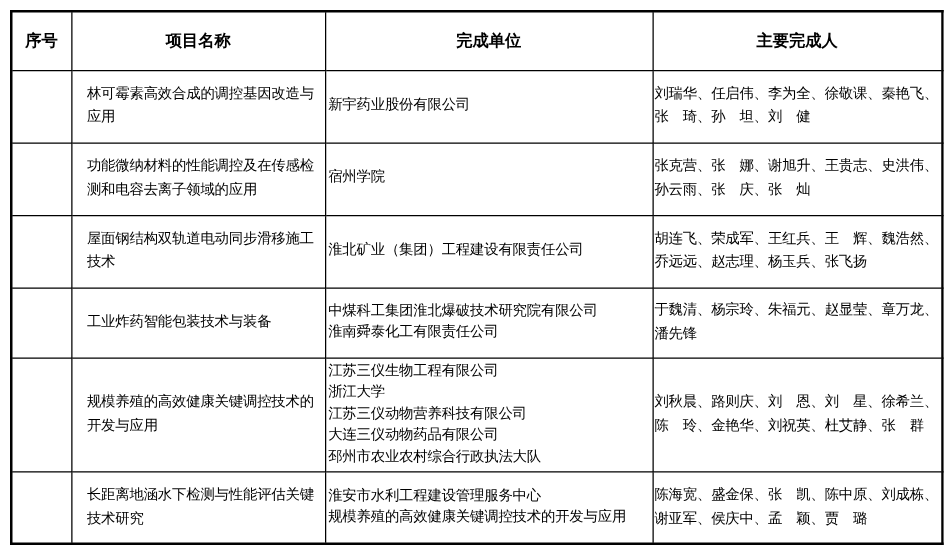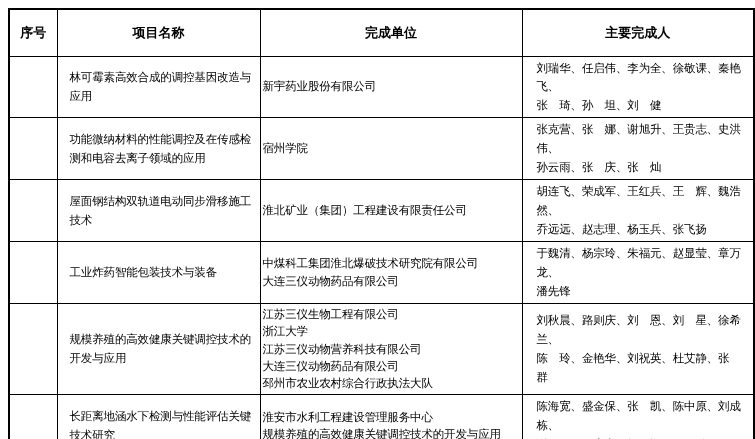--- a/index.html
+++ b/index.html
@@ -57,21 +57,21 @@
     padding-right: 2px;
   }
   td.unit {
     white-space: pre-line;
     line-height: 1.5;
   }
   td.ppl {
     text-align: left;
     white-space: pre-line;
     line-height: 1.65;
-    padding-left: 14px;
+    padding-left: 1px;
     padding-right: 1px;
   }
   tr.r-h  { height: 47px; }
   tr.r-18 { height: 58px; }
   tr.r-19 { height: 58px; }
   tr.r-20 { height: 58px; }
   tr.r-21 { height: 56px; }
   tr.r-22 { height: 88px; }
   tr.r-23 { height: 58px; }
 </style>
@@ -113,21 +113,21 @@
         <td class="no">20</td>
         <td class="proj">屋面钢结构双轨道电动同步滑移施工技术</td>
         <td class="unit">淮北矿业（集团）工程建设有限责任公司</td>
         <td class="ppl">胡连飞、荣成军、王红兵、王　辉、魏浩然、
 乔远远、赵志理、杨玉兵、张飞扬</td>
       </tr>
       <tr class="r-21">
         <td class="no">21</td>
         <td class="proj">工业炸药智能包装技术与装备</td>
         <td class="unit">中煤科工集团淮北爆破技术研究院有限公司
-大连三仪动物药品有限公司</td>
+淮南舜泰化工有限责任公司</td>
         <td class="ppl">于魏清、杨宗玲、朱福元、赵显莹、章万龙、
 潘先锋</td>
       </tr>
       <tr class="r-22">
         <td class="no">38</td>
         <td class="proj">规模养殖的高效健康关键调控技术的开发与应用</td>
         <td class="unit">江苏三仪生物工程有限公司
 浙江大学
 江苏三仪动物营养科技有限公司
 大连三仪动物药品有限公司

